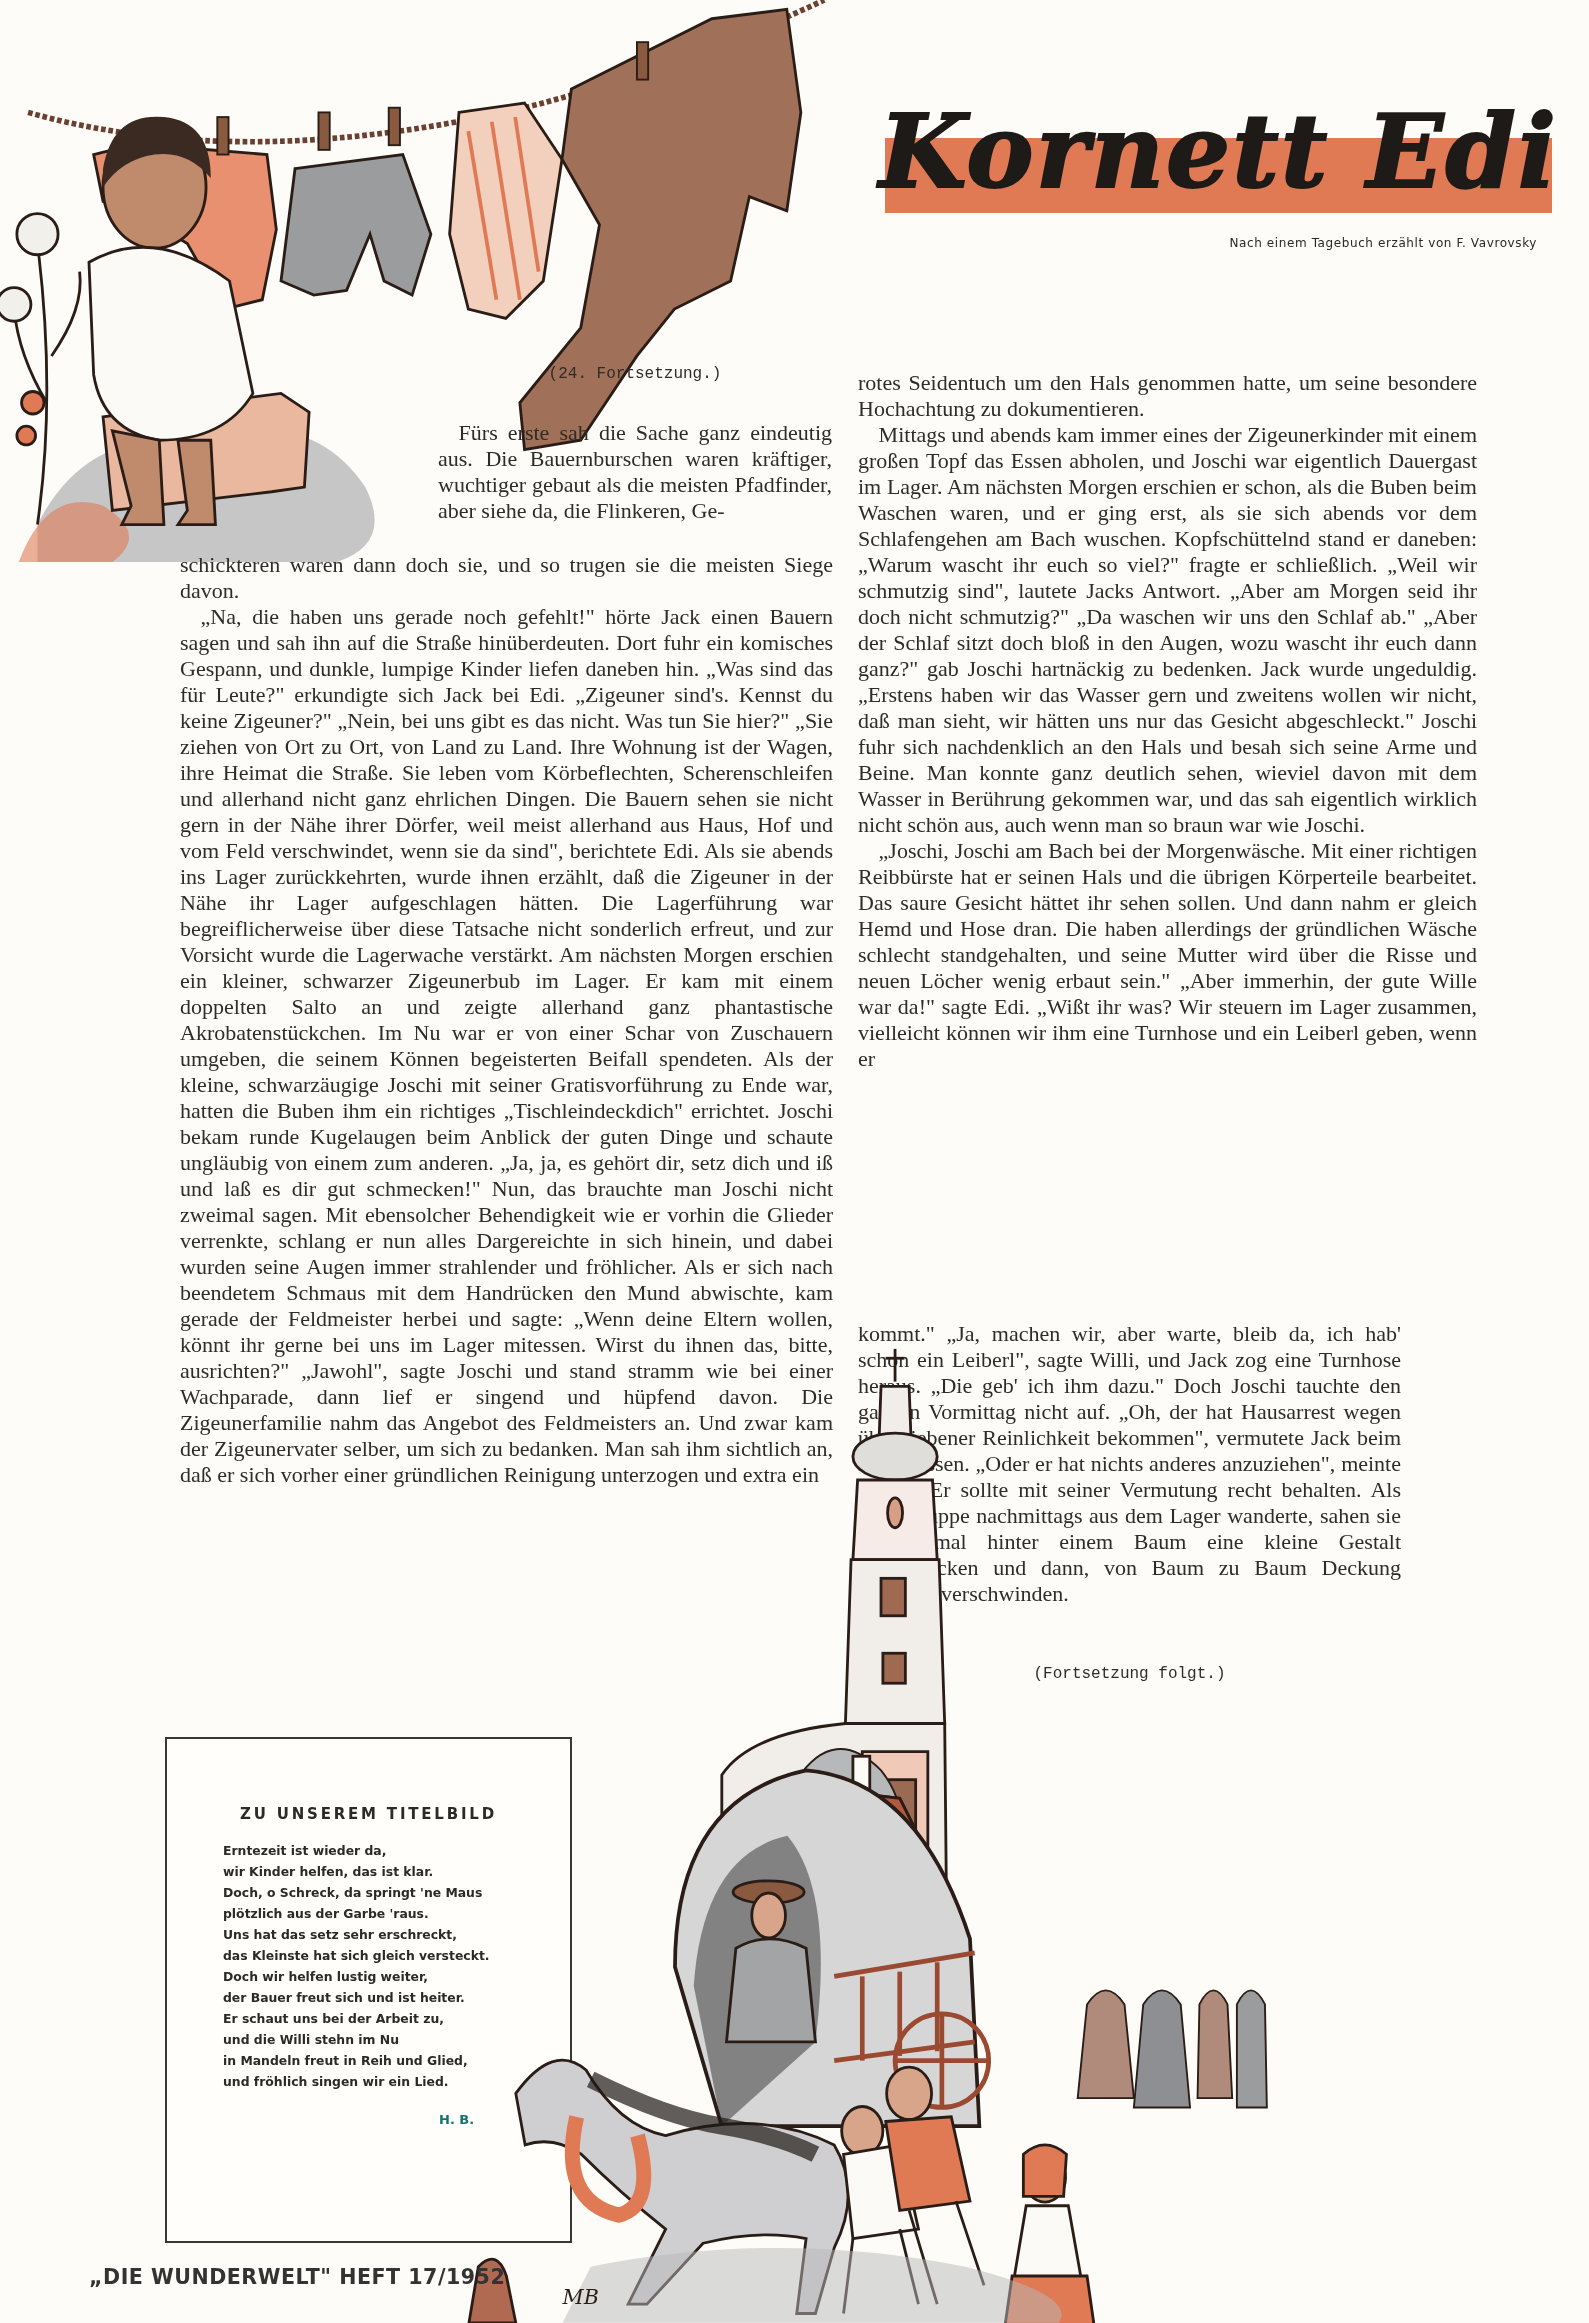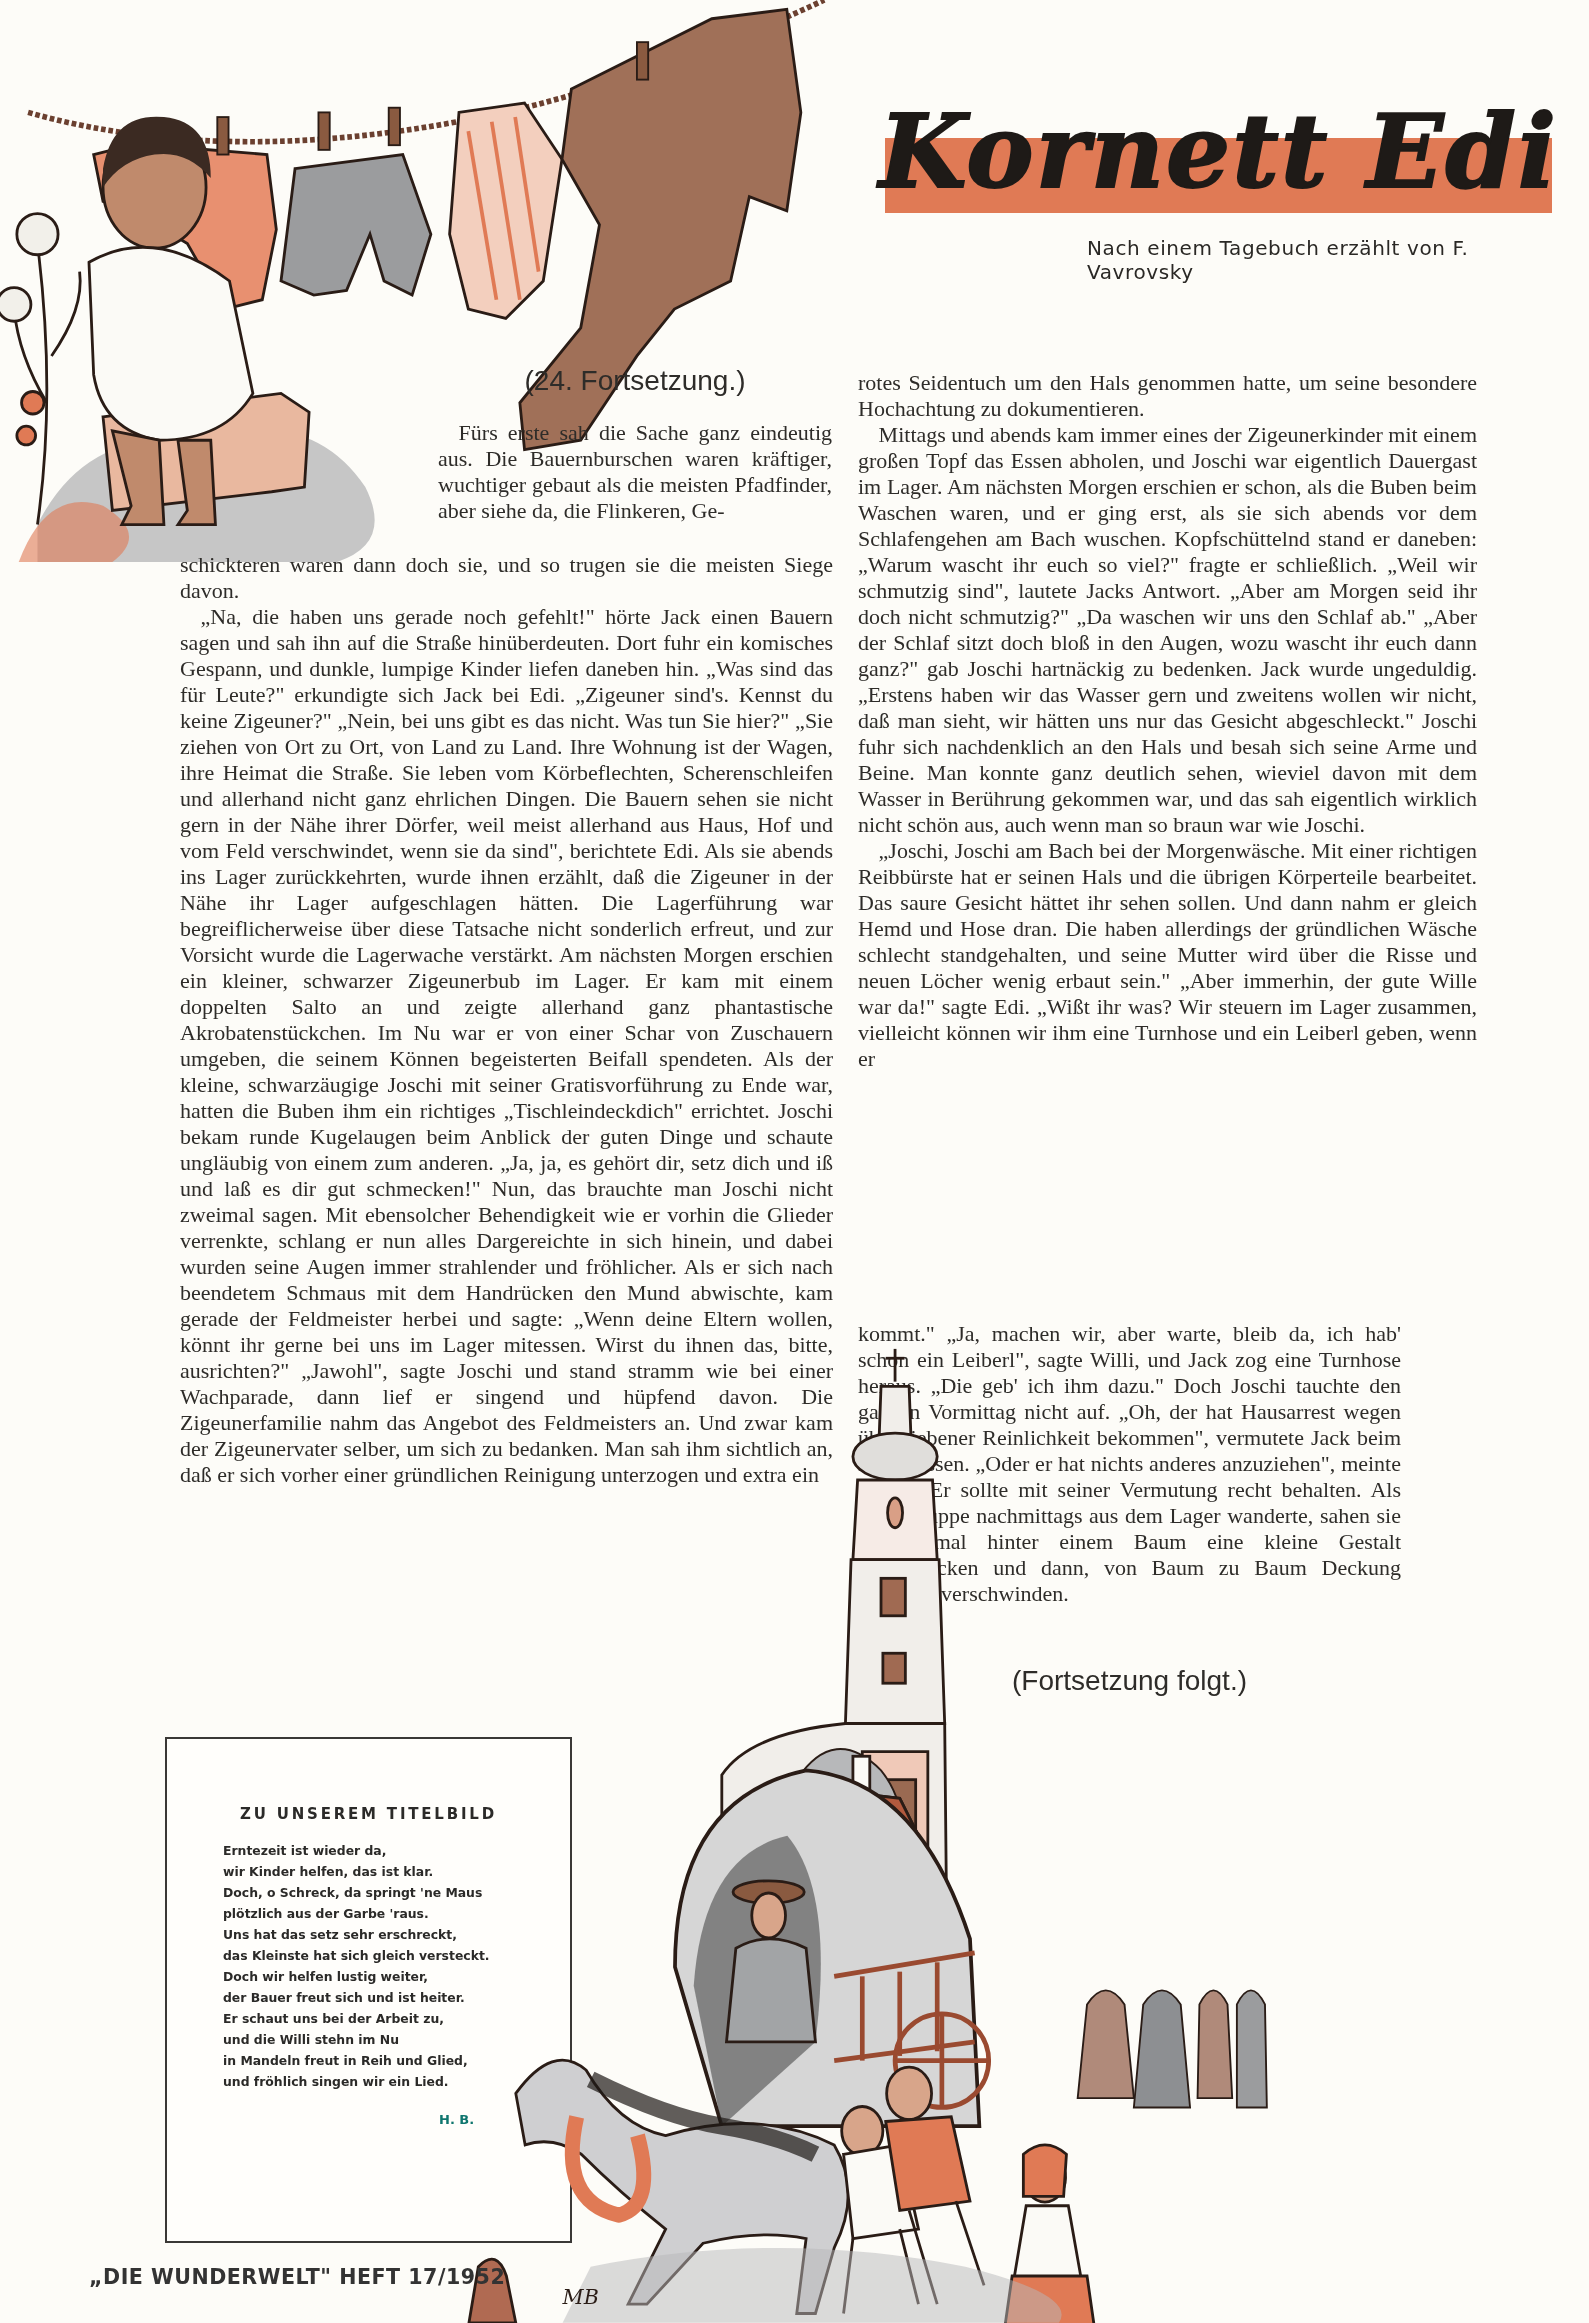--- a/index.html
+++ b/index.html
@@ -18,38 +18,38 @@
   }
   .title-text {
     left: 853px; top: 81px; width: 731px; height: 141px;
     font-family: "DejaVu Serif", serif; font-style: italic; font-weight: bold;
     font-size: 101px; line-height: 141px; color: #1e1a17;
     letter-spacing: 1.9px; text-align: center;
     -webkit-text-stroke: 1.9px #1e1a17;
   }
   .subtitle {
     left: 1087px; top: 236px; width: 450px;
-    font-family: "DejaVu Sans", sans-serif; font-size: 20px;
-    color: #2a2825; letter-spacing: 0.6px; text-align: left;
+    font-family: "DejaVu Sans", sans-serif; font-size: 12px;
+    color: #2a2825; letter-spacing: 0.6px; text-align: right;
   }
 
   
   .col {
     font-family: "Liberation Serif", "DejaVu Serif", serif;
     font-size: 22px; line-height: 26px; text-align: justify;
     color: #2e2c29;
   }
   .col p { margin: 0; text-indent: 20.6px; }
   .col p.noindent { text-indent: 0; }
   .col-left-top { left: 438px; top: 420px; width: 394px; }
   .col-left { left: 180px; top: 552px; width: 653px; }
   .col-right { left: 858px; top: 370px; width: 619px; }
   .col-right-narrow { left: 858px; top: 1321px; width: 543px; }
   .center-line {
-    font-family: Liberation Sans, sans-serif; font-size: 28px;
+    font-family: Liberation Mono, monospace; font-size: 16px;
     text-align: center; color: #2e2c29;
   }
   .continuation-header { left: 438px; top: 365px; width: 394px; }
   .to-be-continued { left: 858px; top: 1665px; width: 543px; }
 
   
   .poem-box {
     left: 165px; top: 1737px; width: 407px; height: 506px;
     border: 2.8px solid #3a3836; box-sizing: border-box; background: #fffefb;
   }

